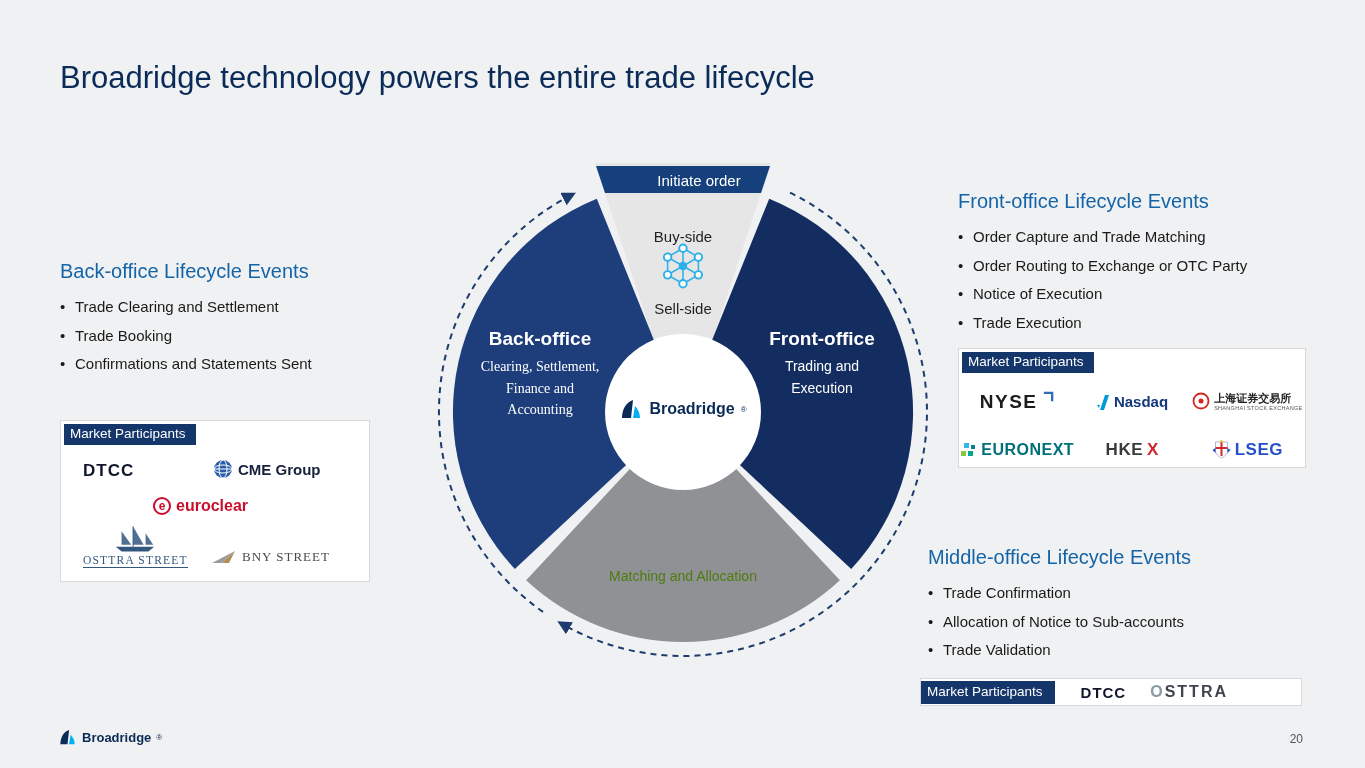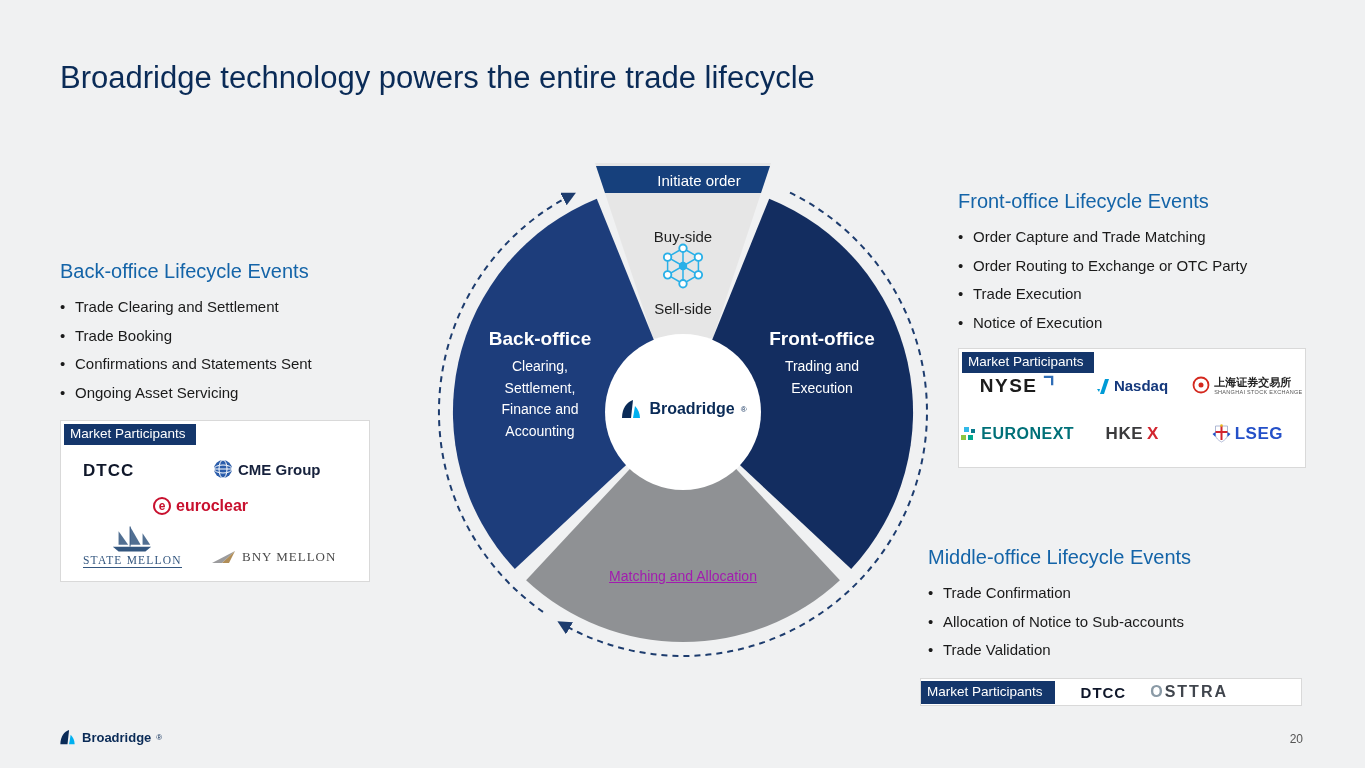--- a/index.html
+++ b/index.html
@@ -32,21 +32,21 @@
   .logo{position:absolute;display:flex;align-items:center;gap:5px;white-space:nowrap;}
   .dtcc-text{font-size:17px;font-weight:800;letter-spacing:1px;color:#0f172a;}
   .cme-text{font-size:15px;font-weight:700;color:#16213c;}
   .euro-e{display:inline-flex;align-items:center;justify-content:center;width:18px;height:18px;border:2px solid #c8102e;border-radius:50%;color:#c8102e;font-weight:700;font-size:12px;}
   .euro-text{font-size:16px;font-weight:600;color:#c8102e;}
   .ss-wrap{flex-direction:column;gap:1px;}
   .ss-text{font-family:"Liberation Serif",serif;font-size:11.5px;letter-spacing:1.2px;color:#33567f;border-bottom:1px solid #33567f;padding-bottom:1px;}
   .bny-text{font-family:"Liberation Serif",serif;font-size:13px;letter-spacing:1px;color:#4a4a4a;}
 
   
-  .logo-grid{position:absolute;left:0;top:12px;width:100%;height:96px;display:grid;grid-template-columns:1fr 1fr 1fr;align-items:center;justify-items:center;}
+  .logo-grid{position:absolute;left:0;top:28px;width:100%;height:96px;display:grid;grid-template-columns:1fr 1fr 1fr;align-items:center;justify-items:center;}
   .gcell{display:flex;align-items:center;gap:4px;white-space:nowrap;}
   .nyse-text{font-size:19px;font-weight:700;letter-spacing:1.5px;color:#1c1c1c;}
   .nyse-mark{margin-top:-10px;}
   .nasdaq-text{font-size:15px;font-weight:600;color:#14387c;}
   .sse-stack{display:flex;flex-direction:column;line-height:1.15;}
   .sse-cn{font-size:11px;font-weight:700;color:#222;}
   .sse-en{font-size:5.5px;color:#555;letter-spacing:.3px;}
   .euronext-text{font-size:16px;font-weight:700;letter-spacing:.5px;color:#007078;}
   .hke{font-size:17px;font-weight:800;color:#3a3a3c;letter-spacing:.5px;}
   .hkx{font-size:17px;font-weight:800;color:#d22630;}
@@ -61,25 +61,25 @@
 
   
   .diagram{position:absolute;left:423px;top:152px;width:520px;height:520px;}
   .diagram svg.wheel{position:absolute;left:0;top:0;}
   .dlabel{position:absolute;text-align:center;}
   .lbl-initiate{left:146px;top:16px;width:260px;color:#fff;font-size:15px;line-height:26px;}
   .lbl-buy{left:130px;top:60px;width:260px;font-size:15px;color:#1f1f1f;margin-top:16px;}
   .lbl-sell{left:130px;top:148px;width:260px;font-size:15px;color:#1f1f1f;}
   .net-icon{position:absolute;left:232px;top:86px;}
   .lbl-back{left:37px;top:176px;width:160px;color:#fff;font-size:19px;font-weight:600;}
-  .lbl-back-sub{left:57px;top:204px;width:120px;color:#fff;font-size:14px;line-height:1.55;}
+  .lbl-back-sub{left:57px;top:204px;width:120px;color:#fff;font-size:14px;line-height:1.55;font-family:Liberation Serif, serif;}
   .lbl-front{left:319px;top:176px;width:160px;color:#fff;font-size:19px;font-weight:600;}
   .lbl-front-sub{left:344px;top:204px;width:110px;color:#fff;font-size:14px;line-height:1.55;}
   .lbl-middle{left:0;top:384px;width:520px;color:#fff;font-size:19px;font-weight:600;}
-  .lbl-middle-sub{left:0;top:416px;width:520px;color:#a21caf;font-size:14px;text-decoration:underline;}
+  .lbl-middle-sub{left:0;top:416px;width:520px;color:#4d7c0f;font-size:14px;}
   .center-logo{position:absolute;left:0;top:246px;width:520px;display:flex;align-items:center;justify-content:center;gap:6px;}
   .brand-text{color:var(--navy,#0a2b57);font-size:16px;font-weight:700;}
   sup.reg{font-size:8px;color:var(--navy,#0a2b57);vertical-align:super;}
 
   
   .footer-logo{position:absolute;left:58px;top:728px;display:flex;align-items:center;gap:5px;}
   .footer-brand{color:var(--navy,#0a2b57);font-size:13px;font-weight:700;}
   .page-number{position:absolute;right:62px;top:732px;font-size:12px;color:#555;}
 </style>
 </head>
@@ -90,21 +90,20 @@
   <div class="title">
     <div>Broadridge technology powers the entire trade lifecycle</div>
   </div>
 
   <div class="col" style="left:60px;top:260px;width:330px;">
     <div class="sec-heading">Back-office Lifecycle Events</div>
     <ul class="bullets">
       <li>Trade Clearing and Settlement</li>
       <li>Trade Booking</li>
       <li>Confirmations and Statements Sent</li>
-      <li>Ongoing Asset Servicing</li>
     </ul>
   </div>
 
   <div class="pbox pbox-left">
     <div class="pbox-header">Market Participants</div>
     <div class="logo" style="left:22px;top:40px;">
       <span class="dtcc-text">DTCC</span>
     </div>
     <div class="logo" style="left:152px;top:38px;">
       <svg width="20" height="20" viewBox="0 0 20 20">
@@ -120,38 +119,38 @@
       <span class="euro-text">euroclear</span>
     </div>
     <div class="logo ss-wrap" style="left:22px;top:102px;">
       <svg width="46" height="30" viewBox="0 0 48 30">
         <path d="M4,24 L44,24 L38,29 L10,29 Z" fill="#33567f"></path>
         <path d="M10,22 L10,8 L20,22 Z" fill="#33567f" opacity="0.85"></path>
         <path d="M22,22 L22,3 L33,22 Z" fill="#33567f" opacity="0.85"></path>
         <path d="M35,22 L35,10 L43,22 Z" fill="#33567f" opacity="0.85"></path>
         <line x1="22" y1="3" x2="22" y2="24" stroke="#33567f" stroke-width="1"></line>
       </svg>
-      <span class="ss-text">STATE MELLON</span>
+      <span class="ss-text">OSTTRA STREET</span>
     </div>
     <div class="logo" style="left:150px;top:128px;">
       <svg width="26" height="15" viewBox="0 0 26 15">
         <polygon points="1,13 24,1 11,13" fill="#9b9b9d"></polygon>
         <polygon points="11,13 24,1 18,13" fill="#b08d57"></polygon>
       </svg>
-      <span class="bny-text">BNY MELLON</span>
+      <span class="bny-text">BNY STREET</span>
     </div>
   </div>
 
   <div class="col" style="left:958px;top:190px;width:360px;">
     <div class="sec-heading">Front-office Lifecycle Events</div>
     <ul class="bullets">
       <li>Order Capture and Trade Matching</li>
       <li>Order Routing to Exchange or OTC Party</li>
+      <li>Notice of Execution</li>
       <li>Trade Execution</li>
-      <li>Notice of Execution</li>
     </ul>
   </div>
 
   <div class="pbox pbox-front">
     <div class="pbox-header">Market Participants</div>
     <div class="logo-grid">
       <div class="gcell">
         <span class="nyse-text">NYSE</span>
         <svg class="nyse-mark" width="12" height="12" viewBox="0 0 13 13">
           <polyline points="2,2 11,2 11,11" fill="none" stroke="#2f6db6" stroke-width="2.5"></polyline>

